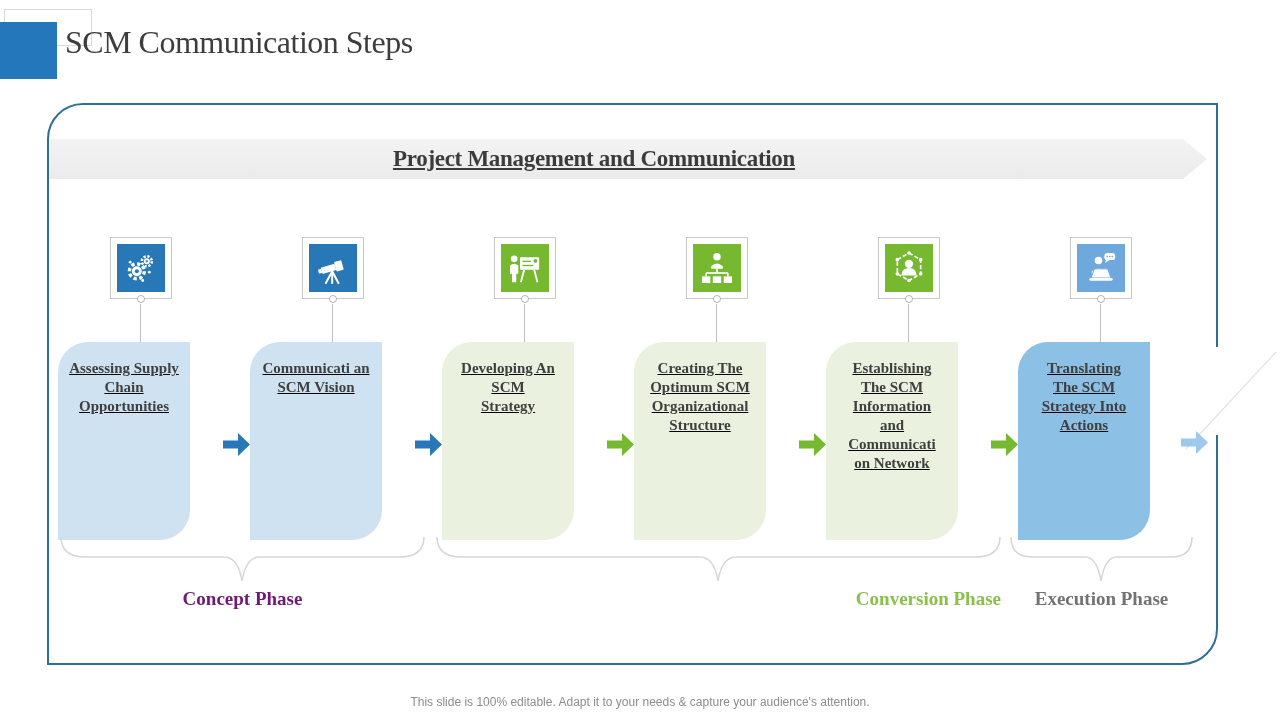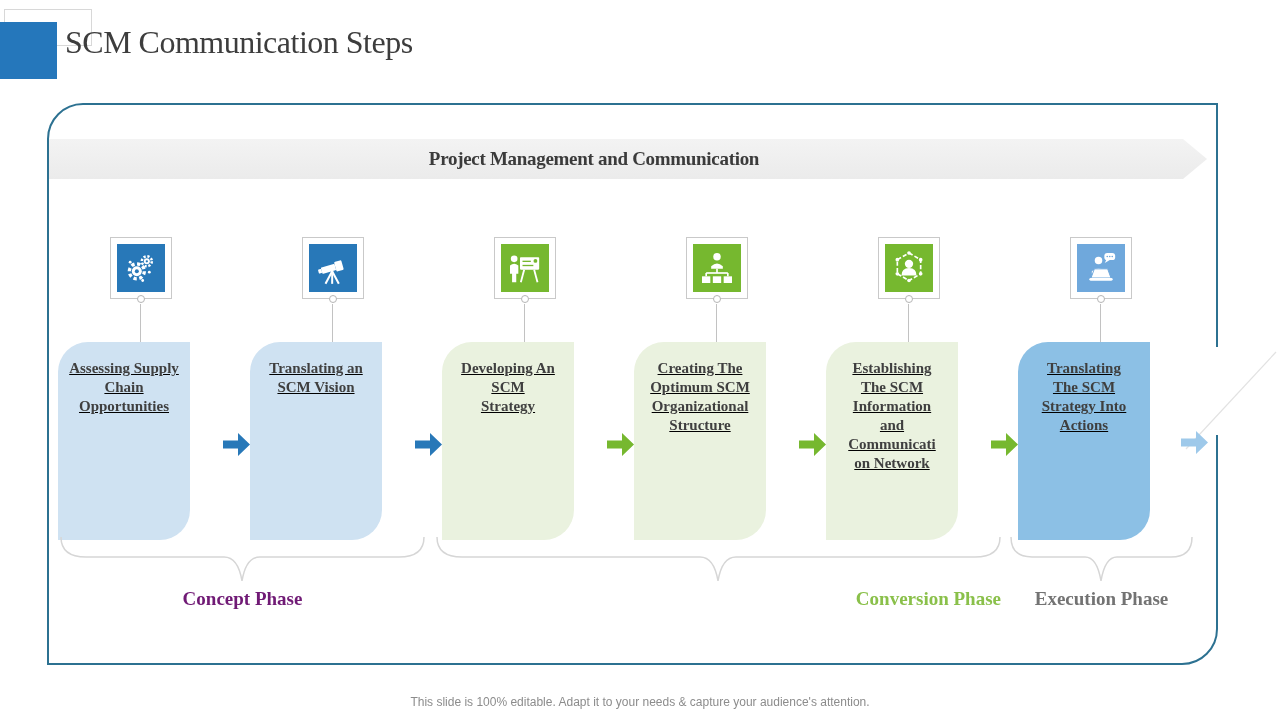--- a/index.html
+++ b/index.html
@@ -15,21 +15,21 @@
 
   
   .frame{position:absolute;left:47px;top:103px;width:1167px;height:558px;
          border:2px solid #2c7191;border-radius:36px 0 36px 0;background:#fff;}
 
   
   .banner{position:absolute;left:0;top:34px;width:1158px;height:40px;
           background:linear-gradient(#f3f3f3,#ebebeb);
           clip-path:polygon(0 0,calc(100% - 24px) 0,100% 50%,calc(100% - 24px) 100%,0 100%);
           display:flex;align-items:center;justify-content:center;}
-  .banner span{font-size:19px;font-weight:bold;color:#3b3b3b;padding-right:68px;letter-spacing:-0.3px;}
+  .banner span{font-size:23px;font-weight:bold;color:#3b3b3b;padding-right:68px;letter-spacing:-0.3px;text-decoration:underline;}
 
   
   .icon-frame{position:absolute;top:132px;width:60px;height:60px;background:#fff;
               border:1px solid #c9c9c9;display:flex;align-items:center;justify-content:center;}
   .icon-tile{width:48px;height:48px;display:flex;align-items:center;justify-content:center;}
   .tile-blue{background:#2878b8;}
   .tile-green{background:#76b82f;}
   .tile-lblue{background:#6fa8dc;}
   .dot{position:absolute;top:190px;width:8px;height:8px;border-radius:50%;
        background:#fff;border:1px solid #b5b5b5;box-sizing:border-box;z-index:2;}
@@ -117,21 +117,21 @@
             <line x1="23" y1="28" x2="15" y2="43"></line>
             <line x1="23" y1="28" x2="31" y2="43"></line>
             <line x1="23" y1="27" x2="23" y2="43"></line>
           </g>
         </svg>
       </div>
     </div>
     <div class="dot" style="left:280px"></div>
     <div class="drop-line" style="left:283px"></div>
     <div class="card card-blue" style="left:201px">
-      <div class="txt">Translating an
+      <div class="txt">Communicati an
 SCM Vision</div>
     </div>
 
     <svg class="arrow" style="left:366px" viewBox="0 0 28 25">
       <polygon points="0,8.5 15,8.5 15,1 27,12.5 15,24 15,16.5 0,16.5" fill="#2878b8"></polygon>
     </svg>
 
     <div class="icon-frame" style="left:445px">
       <div class="icon-tile tile-green">
         <svg width="40" height="40" viewBox="0 0 48 48">

